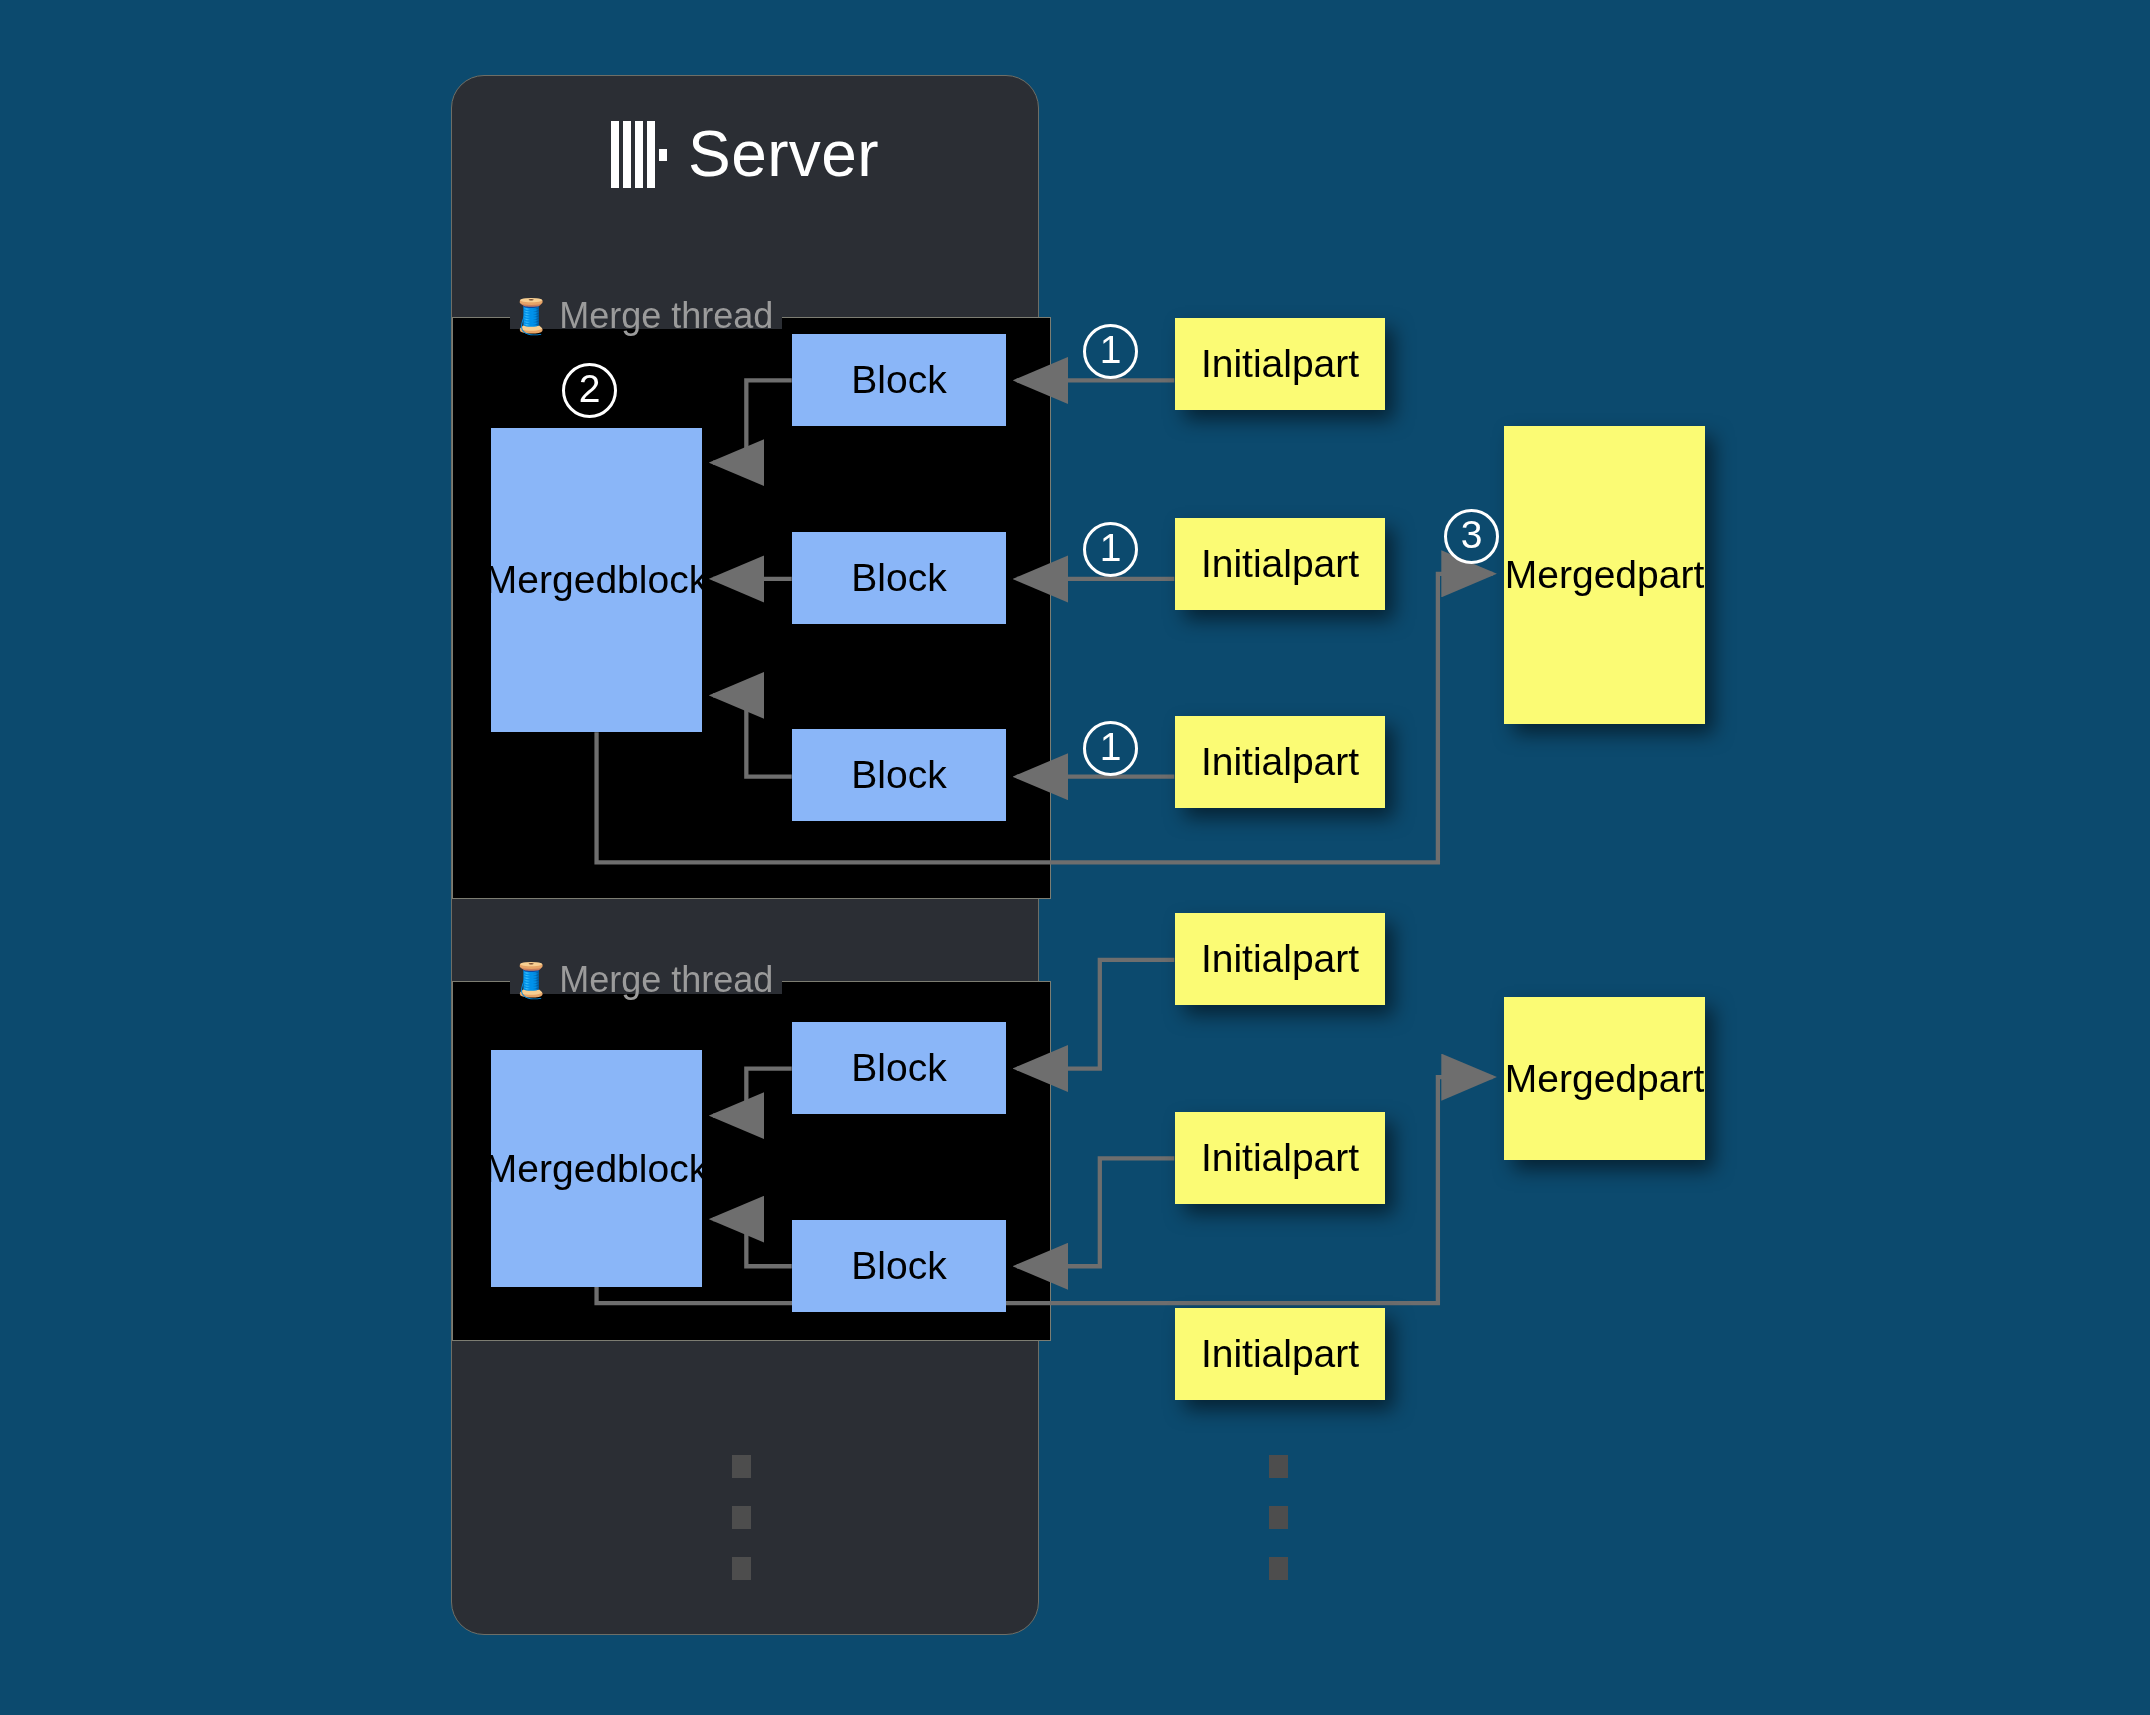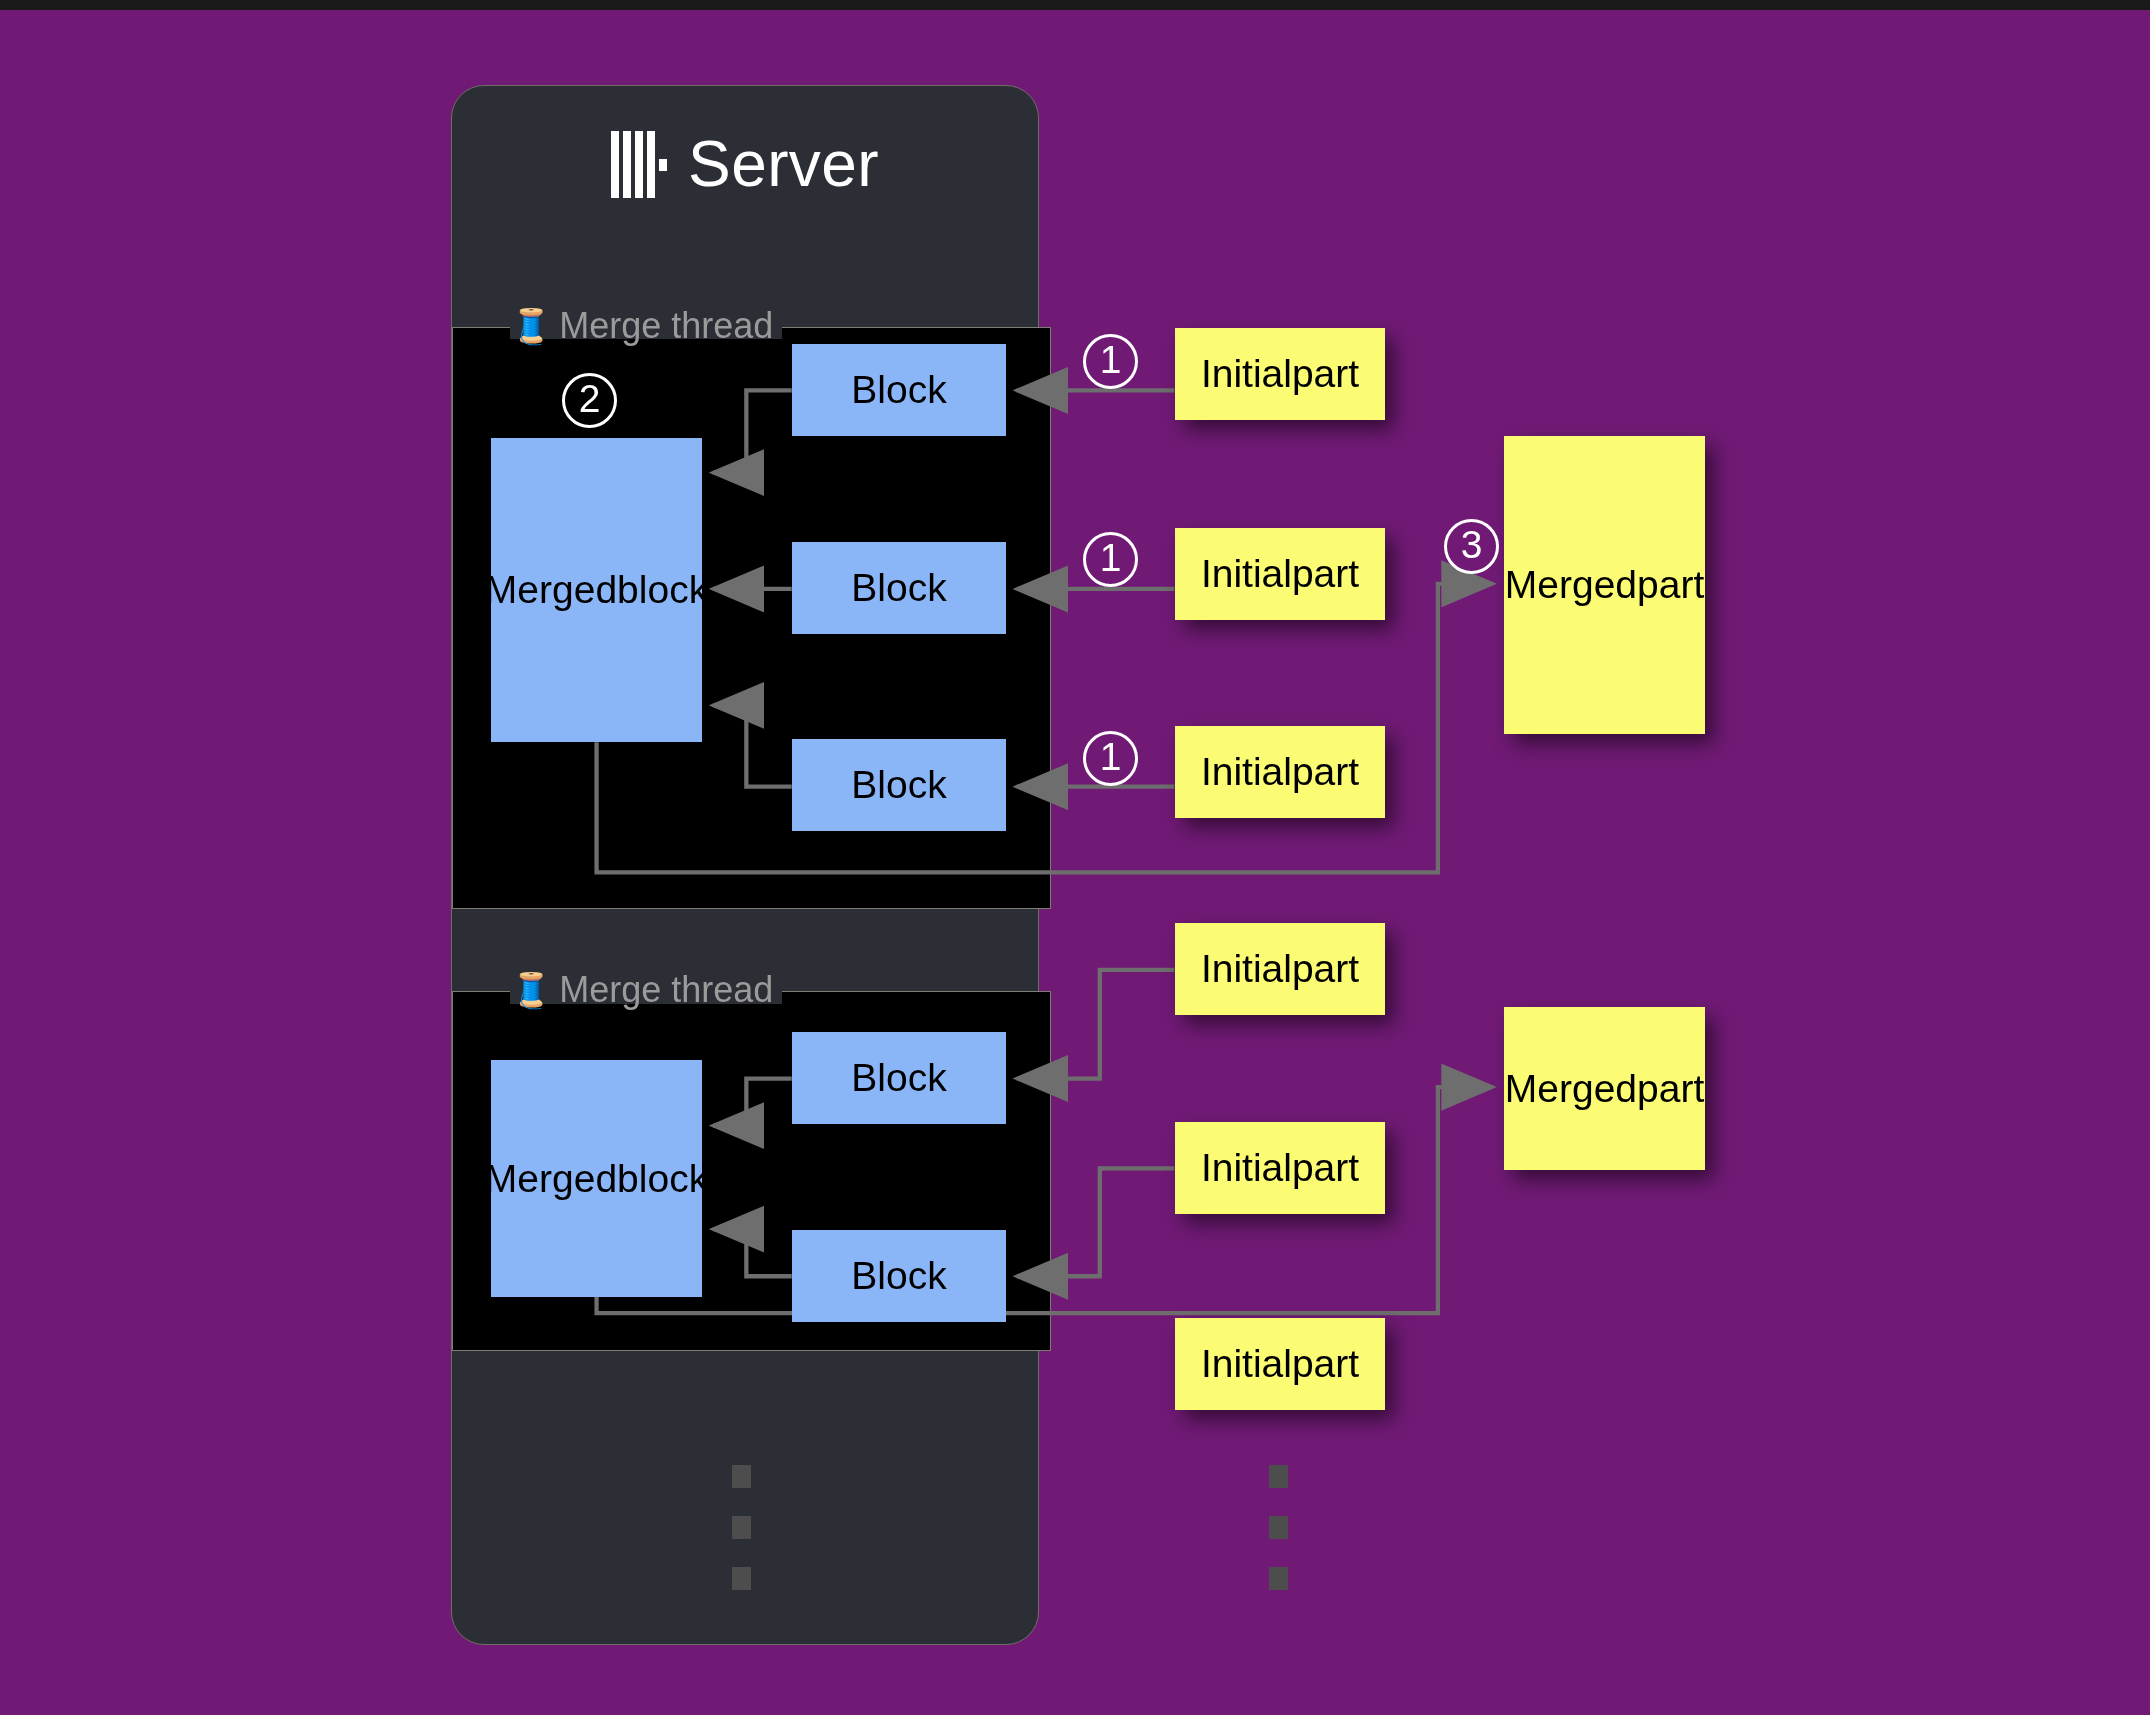--- a/index.html
+++ b/index.html
@@ -11,22 +11,21 @@
     width: 2150px;
     height: 1716px;
     font-family: "Liberation Sans", sans-serif;
     overflow: hidden;
     position: relative;
   }
 
   #stage {
     position: absolute;
     inset: 0;
-    background: #701a75;
-    margin-top: 10px;
+    background: #0c4a6e;
   }
 
   
   .server-panel {
     position: absolute;
     left: 451px;
     top: 75px;
     width: 588px;
     height: 1560px;
     background: #2b2e34;

